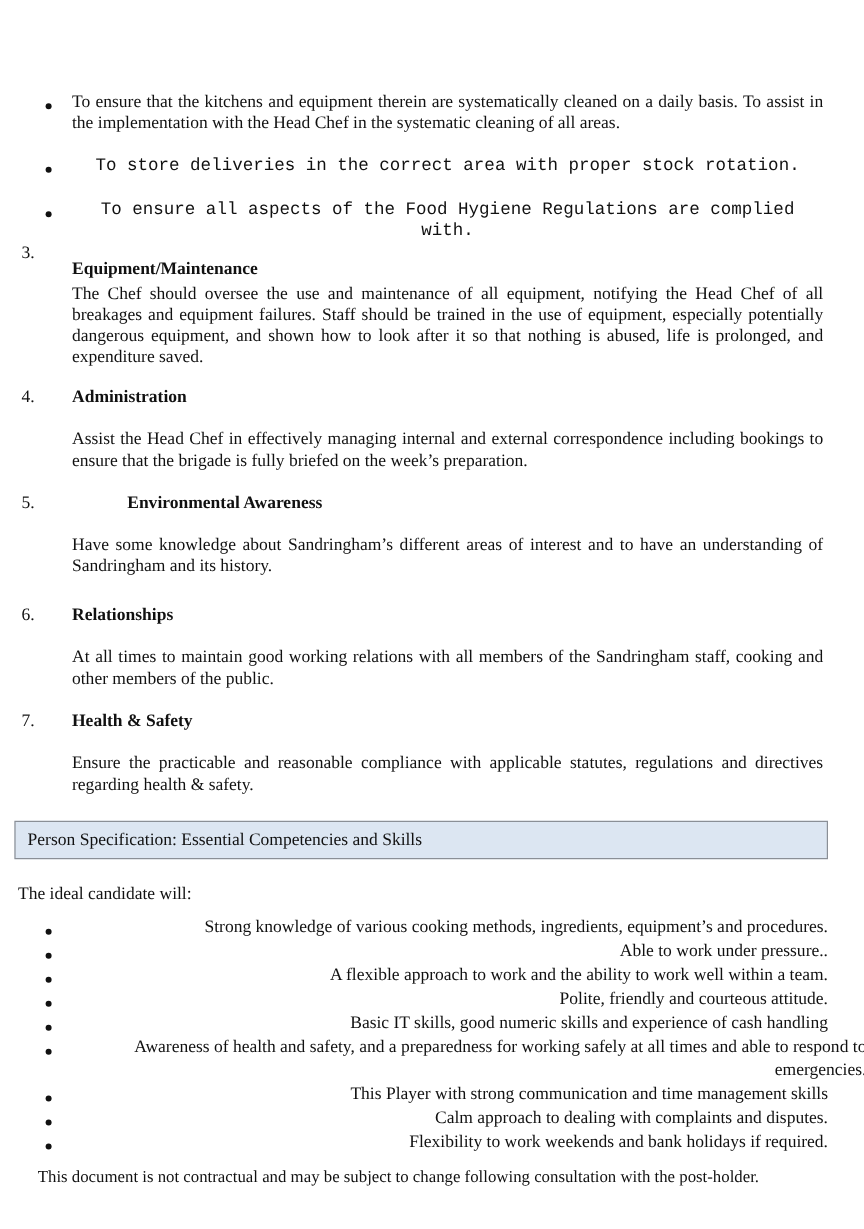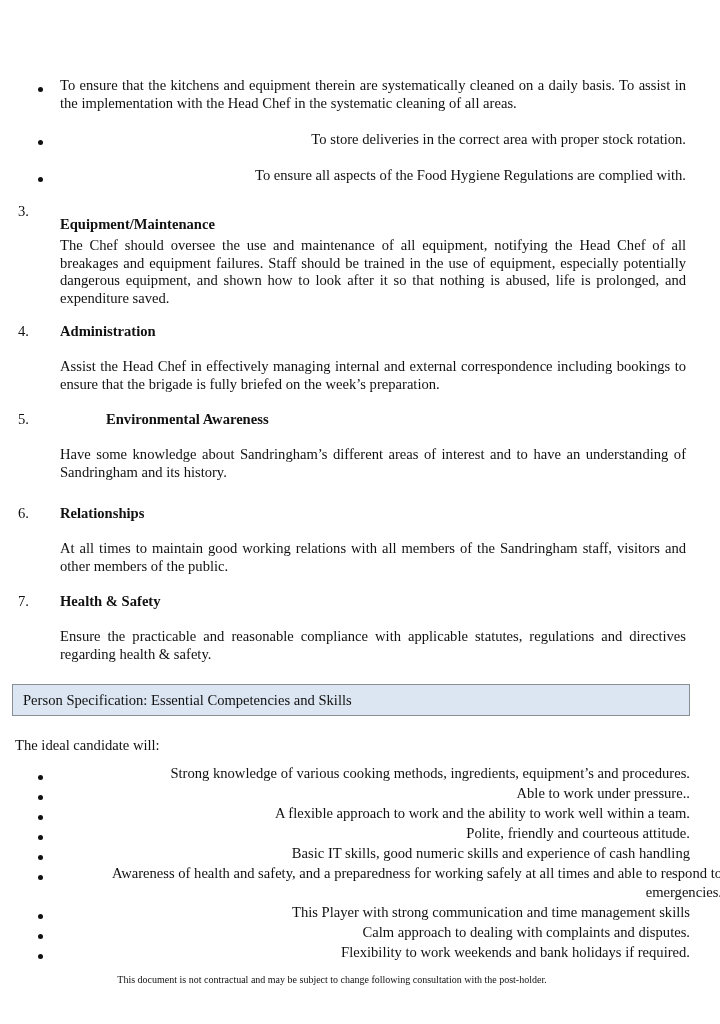--- a/index.html
+++ b/index.html
@@ -1,29 +1,29 @@
 <!DOCTYPE html>
 <html><head>
 <meta charset="utf-8">
 <style>
   html, body { margin:0; padding:0; background:#ffffff; }
   body { width:720px; height:1024px; position:relative; overflow:hidden;
          font-family:"Liberation Serif","DejaVu Serif",serif; color:#111; font-size:14.6px; }
   .abs { position:absolute; }
   .bullet { position:absolute; left:36px; width:8px; text-align:center; }
   .para { position:absolute; left:60px; width:626px; line-height:17.5px; text-align:justify; }
-  .para.left { text-align:right; }
+  .para.left { text-align:center;font-family:Liberation Mono, monospace; }
   .num { position:absolute; left:18px; }
   .heading { position:absolute; left:60px; font-weight:bold; }
   .dot { display:inline-block; width:5px; height:5px; border-radius:50%; background:#111; vertical-align:middle; }
   .spec-box { position:absolute; left:12px; top:684px; width:678px; height:32px;
               background:#dce6f2; border:1.5px solid #8a8f96; box-sizing:border-box; }
   .spec-title { position:absolute; left:10px; top:7px; font-weight:normal; font-size:14.6px; }
   .skill { position:absolute; left:60px; width:630px; line-height:19px;text-align:right; }
-  .footer { position:absolute; left:0; width:664px; top:974px; text-align:center; font-size:10px; }
+  .footer { position:absolute; left:0; width:664px; top:974px; text-align:center; font-size:14px; }
 </style>
 </head>
 <body>
 
 <div>
   <span class="bullet" style="top:80px;"><span class="dot"></span></span>
   <div class="para" style="top:77px;">To ensure that the kitchens and equipment therein are systematically cleaned on a daily basis.  To assist in the implementation with the Head Chef in the systematic cleaning of all areas.</div>
 
   <span class="bullet" style="top:133px;"><span class="dot"></span></span>
   <div class="para left" style="top:131px;">To store deliveries in the correct area with proper stock rotation.</div>
@@ -46,21 +46,21 @@
 
 <div>
   <span class="num" style="top:411px;">5.</span>
   <span class="heading" style="top:411px;margin-left:46px;">Environmental Awareness</span>
   <div class="para" style="top:446px;">Have some knowledge about Sandringham’s different areas of interest and to have an understanding of Sandringham and its history.</div>
 </div>
 
 <div>
   <span class="num" style="top:505px;">6.</span>
   <span class="heading" style="top:505px;">Relationships</span>
-  <div class="para" style="top:540px;">At all times to maintain good working relations with all members of the Sandringham staff, visitors and other members of the public.</div>
+  <div class="para" style="top:540px;">At all times to maintain good working relations with all members of the Sandringham staff, cooking and other members of the public.</div>
 </div>
 
 <div>
   <span class="num" style="top:593px;">7.</span>
   <span class="heading" style="top:593px;">Health &amp; Safety</span>
   <div class="para" style="top:628px;">Ensure the practicable and reasonable compliance with applicable statutes, regulations and directives regarding health &amp; safety.</div>
 </div>
 
 <div class="spec-box" style="background: rgb(220, 230, 242);">
   <span class="spec-title">Person Specification: Essential Competencies and Skills</span>

